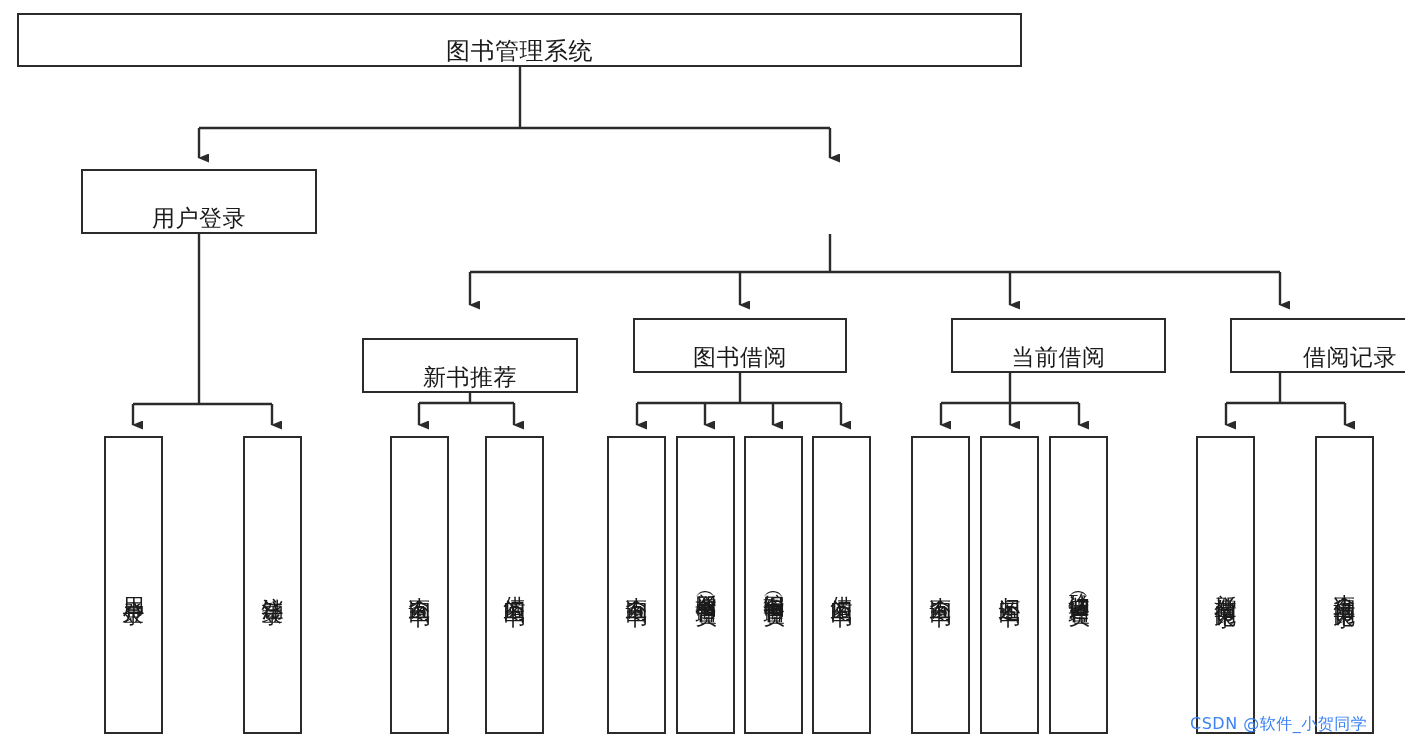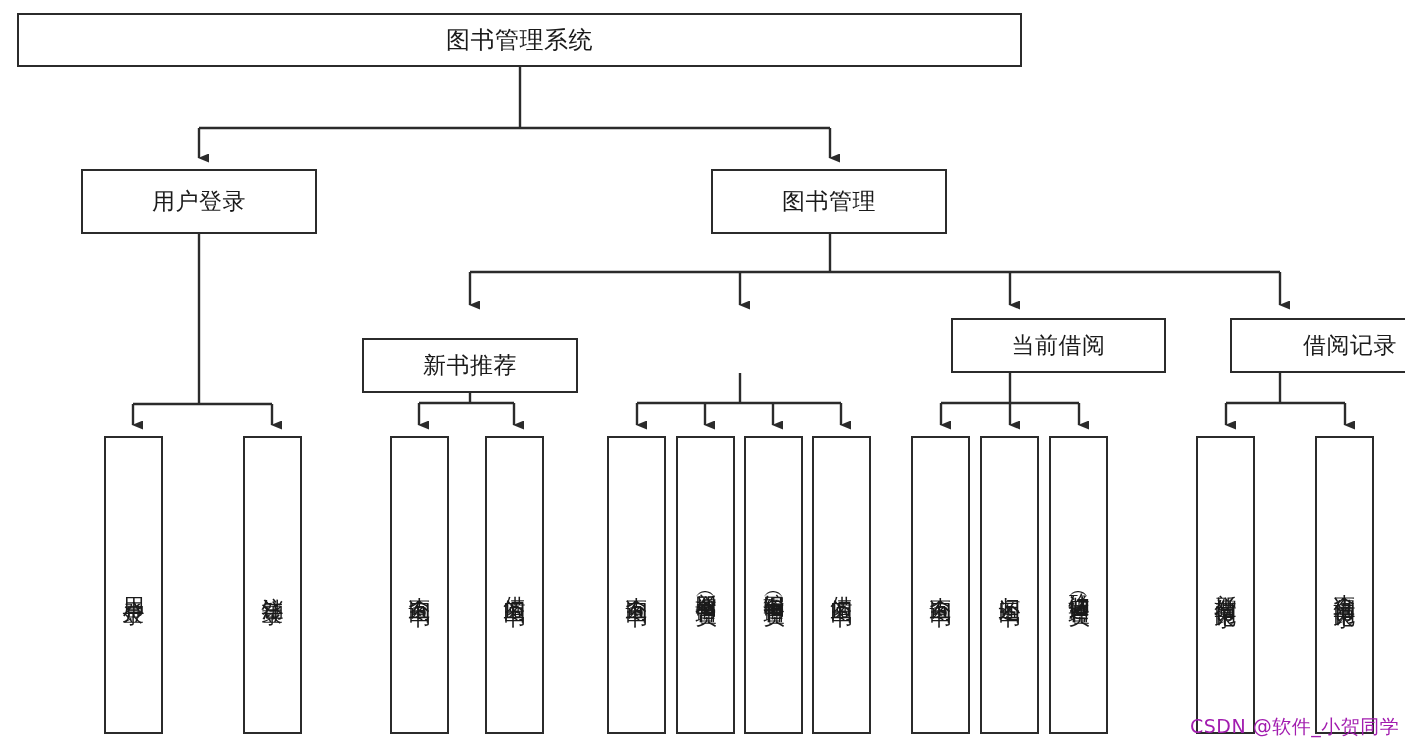--- a/index.html
+++ b/index.html
@@ -27,21 +27,21 @@
     width: 1405px;
     height: 747px;
     pointer-events: none;
   }
   .node {
     position: absolute;
     box-sizing: border-box;
     border: 2.2px solid #2b2b2b;
     background: #ffffff;
     display: flex;
-    align-items: center;
+    align-items: flex-end;
     justify-content: center;
     overflow: hidden;
   }
   .node-label {
     color: #1a1a1a;
     text-align: center;
     line-height: 1.12;
     letter-spacing: 0.5px;
     white-space: nowrap;
   }
@@ -64,22 +64,22 @@
     line-height: 1.0;
     letter-spacing: 3px;
     white-space: nowrap;
   }
   .node.vert.tall-text .node-label {
     letter-spacing: 2px;
     font-size: 21px;
   }
   .watermark {
     position: absolute;
-    color: #a21caf;
-    font-size: 19px;
+    color: #3b82f6;
+    font-size: 16px;
     letter-spacing: 0.5px;
     white-space: nowrap;
     font-family: "DejaVu Sans", "Liberation Sans", sans-serif;
   }
 </style>
 </head>
 <body>
 
 <div id="diagram-root">
 
@@ -134,28 +134,28 @@
   </svg>
 
   <div class="node horiz root" style="left:17px; top:13px; width:1005px; height:54px;">
     <span class="node-label">图书管理系统</span>
   </div>
 
   <div class="node horiz" style="left:81px; top:169px; width:236px; height:65px;">
     <span class="node-label">用户登录</span>
   </div>
 
-  <div class="node horiz" style="left:711px; top:169px; width:236px; height:65px;">
-    <span class="node-label">图书管理</span>
-  </div>
 
   <div class="node horiz" style="left:362px; top:318px; width:216px; height:55px;margin-top:20px;">
     <span class="node-label">新书推荐</span>
   </div>
 
+  <div class="node horiz" style="left:633px; top:318px; width:214px; height:55px;">
+    <span class="node-label">图书借阅</span>
+  </div>
 
   <div class="node horiz" style="left:951px; top:318px; width:215px; height:55px;">
     <span class="node-label">当前借阅</span>
   </div>
 
   <div class="node horiz" style="left:1230px; top:318px; width:240px; height:55px;">
     <span class="node-label">借阅记录</span>
   </div>
 
   <div class="node vert" style="left:104px; top:436px; width:59px; height:298px;">

